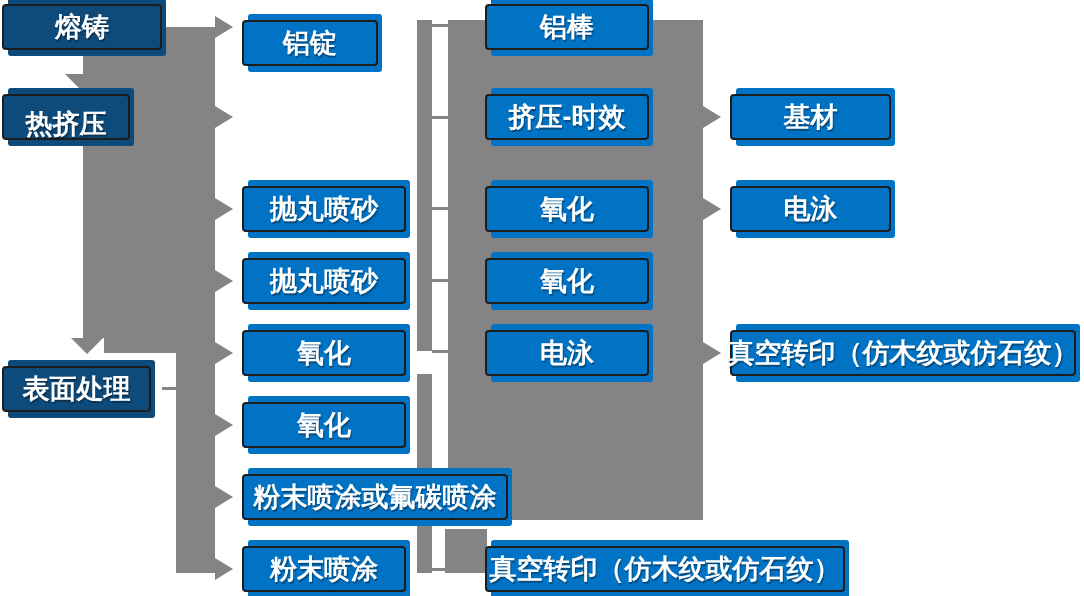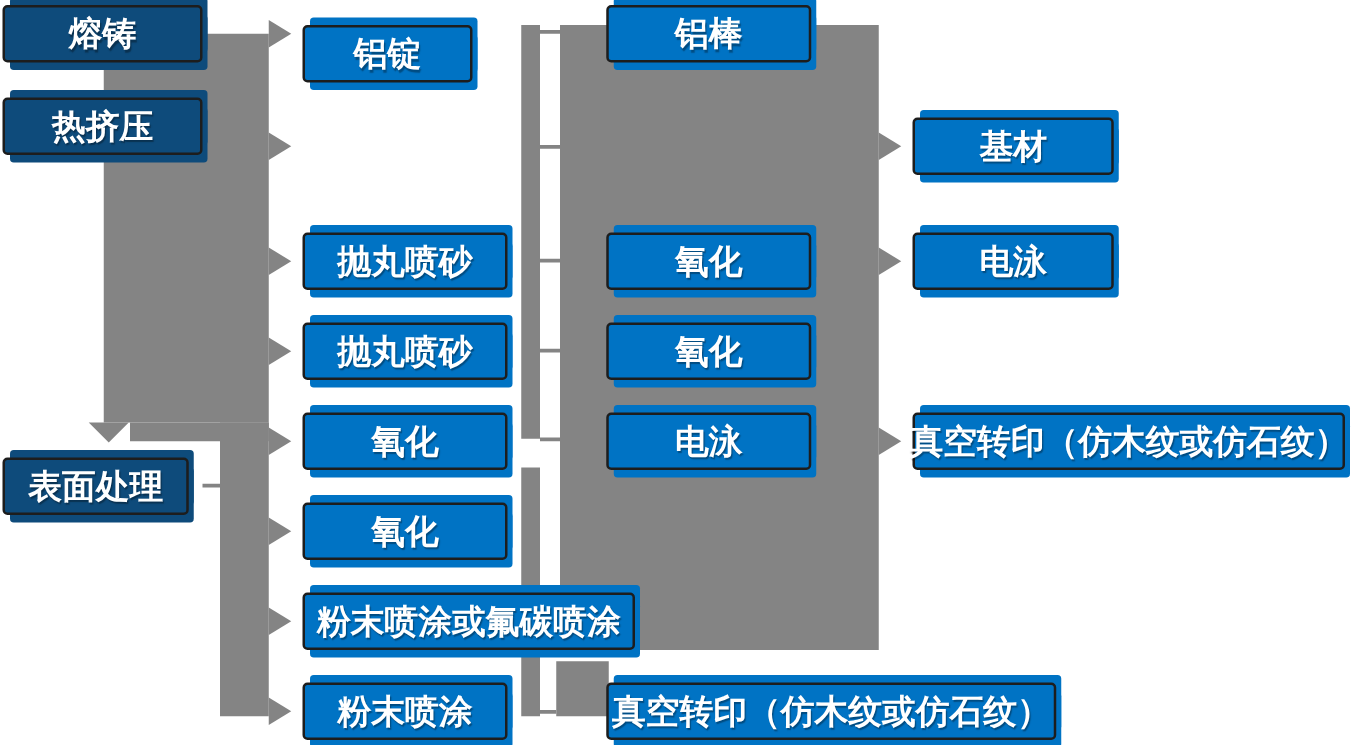--- a/index.html
+++ b/index.html
@@ -66,21 +66,21 @@
   <div class="gray" style="left:448px;top:20px;width:255px;height:500px;"></div>
   <div class="gray" style="left:445px;top:529px;width:42px;height:44px;"></div>
 
   <div class="arrow-right" style="left:703px;top:106px;"></div>
   <div class="arrow-right" style="left:703px;top:198px;"></div>
   <div class="arrow-right" style="left:703px;top:342px;"></div>
 
   <div class="node dark" style="left:2px;top:4px;width:160px;">
       <span>熔铸</span>
     </div>
-  <div class="node dark" style="left:2px;top:78px;width:160px;">
+  <div class="node dark" style="left:2px;top:94px;width:128px;align-items:flex-end;">
       <span>热挤压</span>
     </div>
   <div class="node dark" style="left:2px;top:366px;width:149px;">
       <span>表面处理</span>
     </div>
 
   <div class="node blue" style="left:242px;top:20px;width:136px;">
       <span>铝锭</span>
     </div>
   <div class="node blue" style="left:242px;top:186px;width:164px;">
@@ -98,20 +98,23 @@
   <div class="node blue" style="left:242px;top:474px;width:266px;">
       <span>粉末喷涂或氟碳喷涂</span>
     </div>
   <div class="node blue" style="left:242px;top:546px;width:164px;justify-content:center;">
       <span>粉末喷涂</span>
     </div>
 
   <div class="node blue" style="left:485px;top:4px;width:164px;">
       <span>铝棒</span>
     </div>
+  <div class="node blue" style="left:485px;top:94px;width:164px;">
+      <span>挤压-时效</span>
+    </div>
   <div class="node blue" style="left:485px;top:186px;width:164px;">
       <span>氧化</span>
     </div>
   <div class="node blue" style="left:485px;top:258px;width:164px;">
       <span>氧化</span>
     </div>
   <div class="node blue" style="left:485px;top:330px;width:164px;">
       <span>电泳</span>
     </div>
   <div class="node blue" style="left:485px;top:546px;width:360px;">

